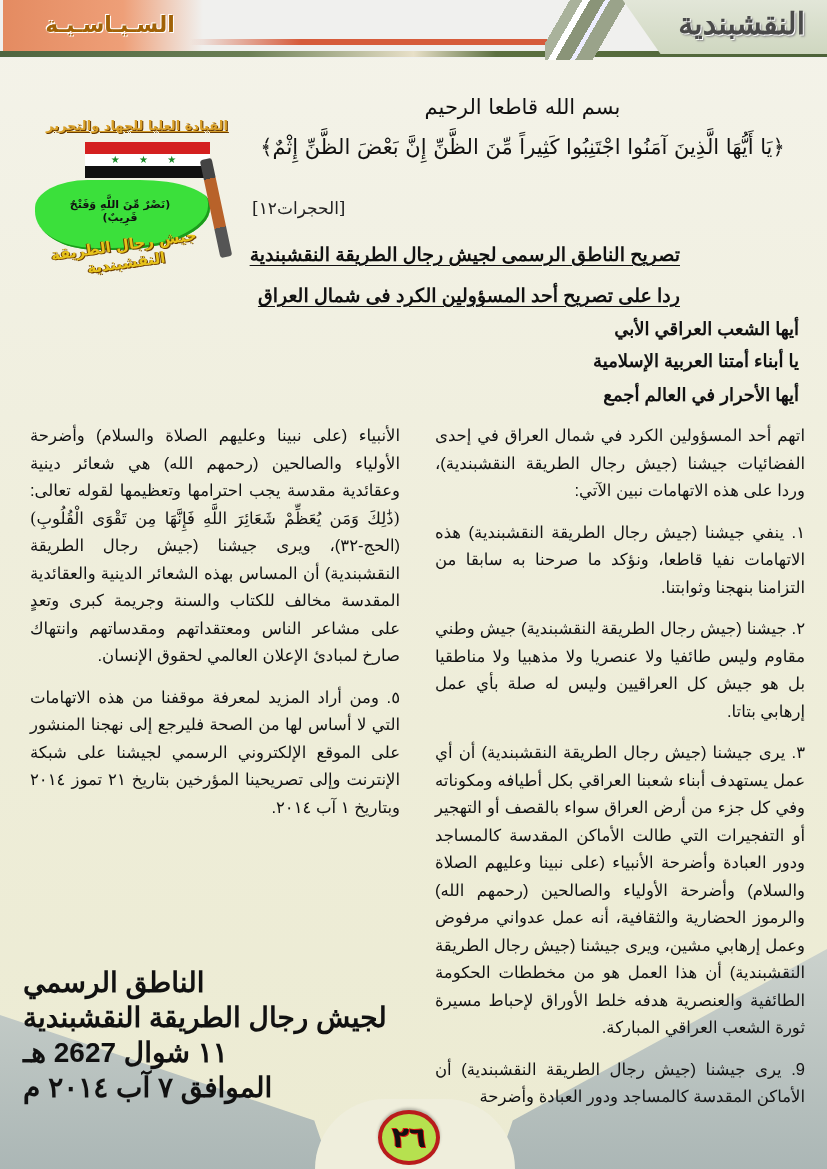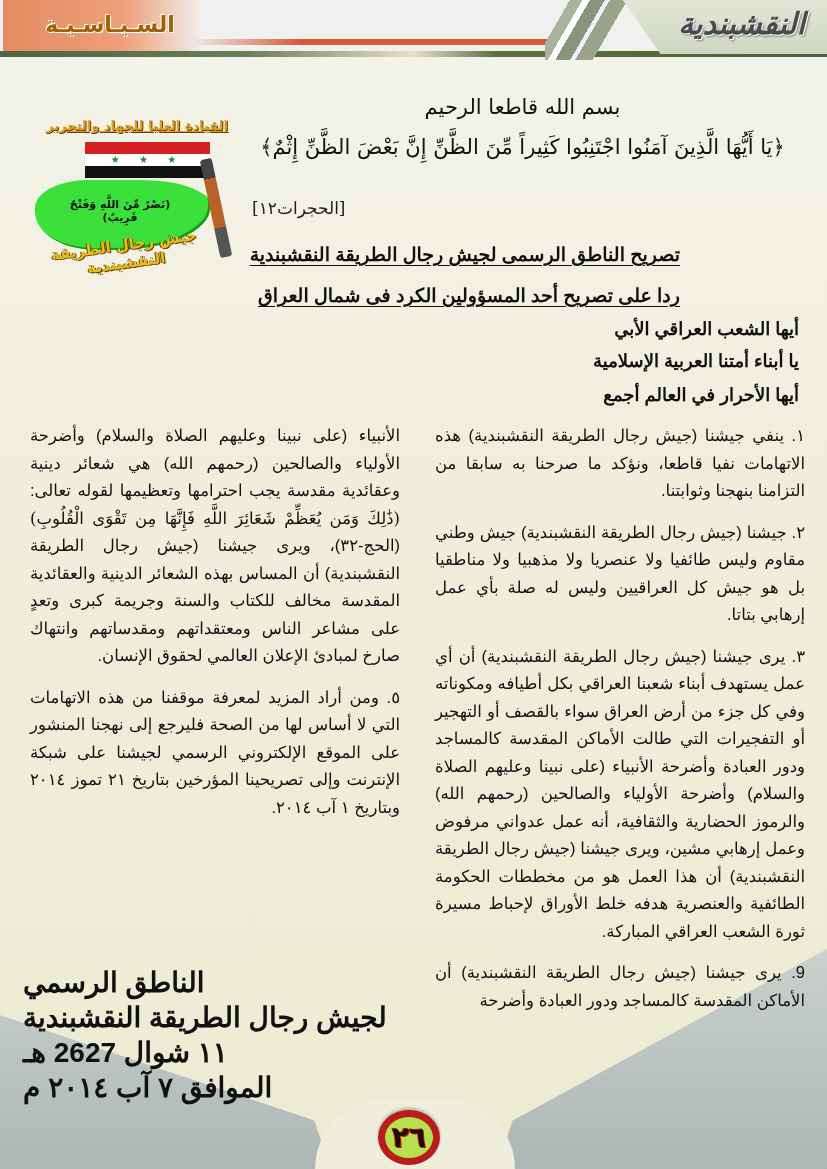--- a/index.html
+++ b/index.html
@@ -56,21 +56,20 @@
     position: absolute; left: 40px; top: 12px; width: 140px; text-align: center;
     font-family: "DejaVu Sans", sans-serif; font-weight: bold; font-size: 22px;
     color: #a16207; letter-spacing: 2px;
     text-shadow: 0 0 2px #fff, 1px 1px 0 #fff, -1px -1px 0 #fff;
   }
   .magazine-title {
     position: absolute; right: 22px; top: 6px;
     font-family: "DejaVu Serif", serif; font-weight: bold; font-size: 30px;
     color: #4a4a4a; letter-spacing: 1px;
     text-shadow: 1px 1px 0 #fff, 2px 2px 2px #888;
-    font-style: italic;
   }
 
   
   .logo { position: absolute; left: 25px; top: 90px; width: 215px; height: 155px; margin-top: 28px; }
   .logo-caption {
     position: absolute; top: 0; left: 12px; width: 200px; text-align: center;
     font-weight: bold; font-size: 13px; color: #d9a12a;
     text-decoration: underline; text-shadow: 1px 1px 0 #6b3c00;
   }
   .logo-flag { position: absolute; left: 60px; top: 24px; width: 125px; height: 36px; }
@@ -143,21 +142,21 @@
   
   .signature {
     position: absolute; left: 23px; width: 370px; top: 965px; text-align: left;
     font-family: "Liberation Sans", sans-serif; font-weight: bold; font-size: 28px; line-height: 35px;
     color: #111;
   }
 
   
   .page-number {
     position: absolute; left: 378px; top: 1110px; width: 62px; height: 55px;
-    border-radius: 50%; background: #b6e14f; border: 7px solid #b91c1c;
+    border-radius: 50%; background: #b6e14f; border: 4px solid #b91c1c;
     box-shadow: 0 -2px 3px rgba(0,0,0,0.25);
     display: flex; align-items: center; justify-content: center;
     font-family: "DejaVu Sans", sans-serif; font-weight: bold; font-size: 28px; color: #111;
     text-shadow: 1px 1px 0 #d11, -1px -1px 0 #d11;
   }
 </style>
 </head>
 <body>
 
 <div class="page-bg"></div>
@@ -195,20 +194,21 @@
 <div class="verse-ref">[الحجرات١٢]</div>
 
 <div class="headline l1">تصريح الناطق الرسمى لجيش رجال الطريقة النقشبندية</div>
 <div class="headline l2">ردا على تصريح أحد المسؤولين الكرد فى شمال العراق</div>
 
 <div class="address a1">أيها الشعب العراقي الأبي</div>
 <div class="address a2">يا أبناء أمتنا العربية الإسلامية</div>
 <div class="address a3">أيها الأحرار في العالم أجمع</div>
 
 <div class="col col-right">
+  <p>اتهم أحد المسؤولين الكرد في شمال العراق في إحدى الفضائيات جيشنا (جيش رجال الطريقة النقشبندية)، وردا على هذه الاتهامات نبين الآتي:</p>
   <p>١. ينفي جيشنا (جيش رجال الطريقة النقشبندية) هذه الاتهامات نفيا قاطعا، ونؤكد ما صرحنا به سابقا من التزامنا بنهجنا وثوابتنا.</p>
   <p>٢. جيشنا (جيش رجال الطريقة النقشبندية) جيش وطني مقاوم وليس طائفيا ولا عنصريا ولا مذهبيا ولا مناطقيا بل هو جيش كل العراقيين وليس له صلة بأي عمل إرهابي بتاتا.</p>
   <p>٣. يرى جيشنا (جيش رجال الطريقة النقشبندية) أن أي عمل يستهدف أبناء شعبنا العراقي بكل أطيافه ومكوناته وفي كل جزء من أرض العراق سواء بالقصف أو التهجير أو التفجيرات التي طالت الأماكن المقدسة كالمساجد ودور العبادة وأضرحة الأنبياء (على نبينا وعليهم الصلاة والسلام) وأضرحة الأولياء والصالحين (رحمهم الله) والرموز الحضارية والثقافية، أنه عمل عدواني مرفوض وعمل إرهابي مشين، ويرى جيشنا (جيش رجال الطريقة النقشبندية) أن هذا العمل هو من مخططات الحكومة الطائفية والعنصرية هدفه خلط الأوراق لإحباط مسيرة ثورة الشعب العراقي المباركة.</p>
   <p>9. يرى جيشنا (جيش رجال الطريقة النقشبندية) أن الأماكن المقدسة كالمساجد ودور العبادة وأضرحة</p>
 </div>
 
 <div class="col col-left">
   <p>
     <span>الأنبياء (على نبينا وعليهم الصلاة والسلام) وأضرحة الأولياء والصالحين (رحمهم الله) هي شعائر دينية وعقائدية مقدسة يجب احترامها وتعظيمها لقوله تعالى:</span>
     <span class="quran">(ذَٰلِكَ وَمَن يُعَظِّمْ شَعَائِرَ اللَّهِ فَإِنَّهَا مِن تَقْوَى الْقُلُوبِ)</span>

